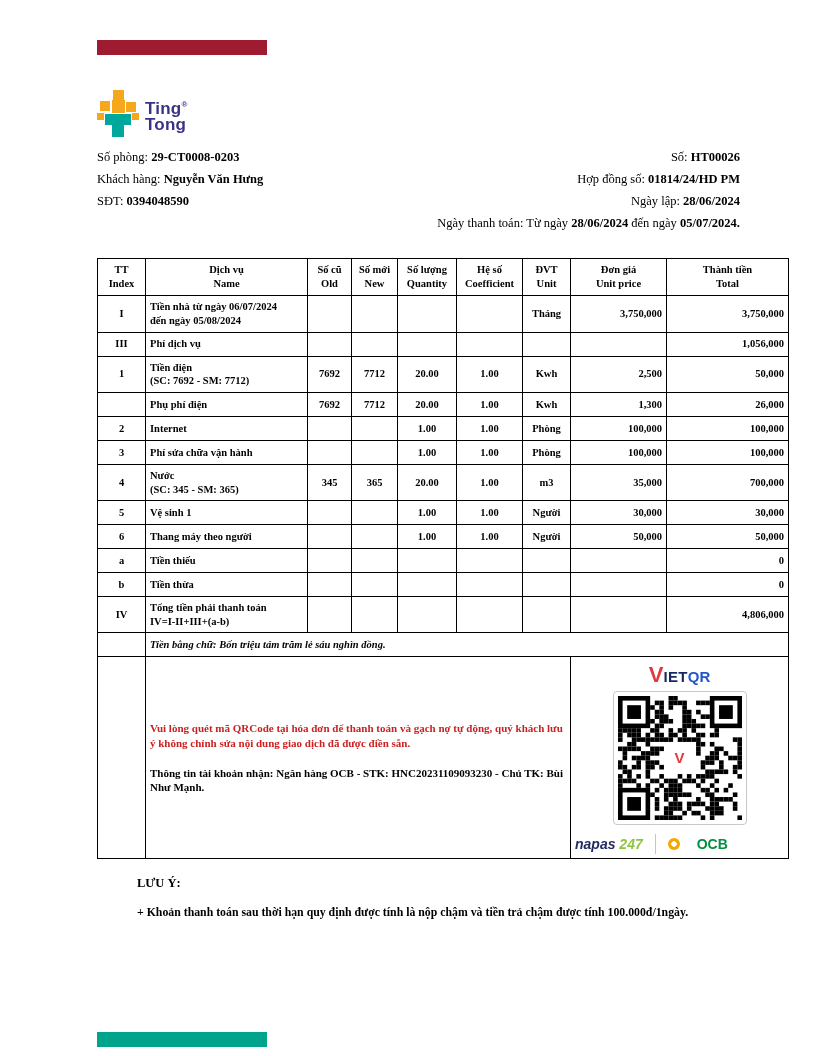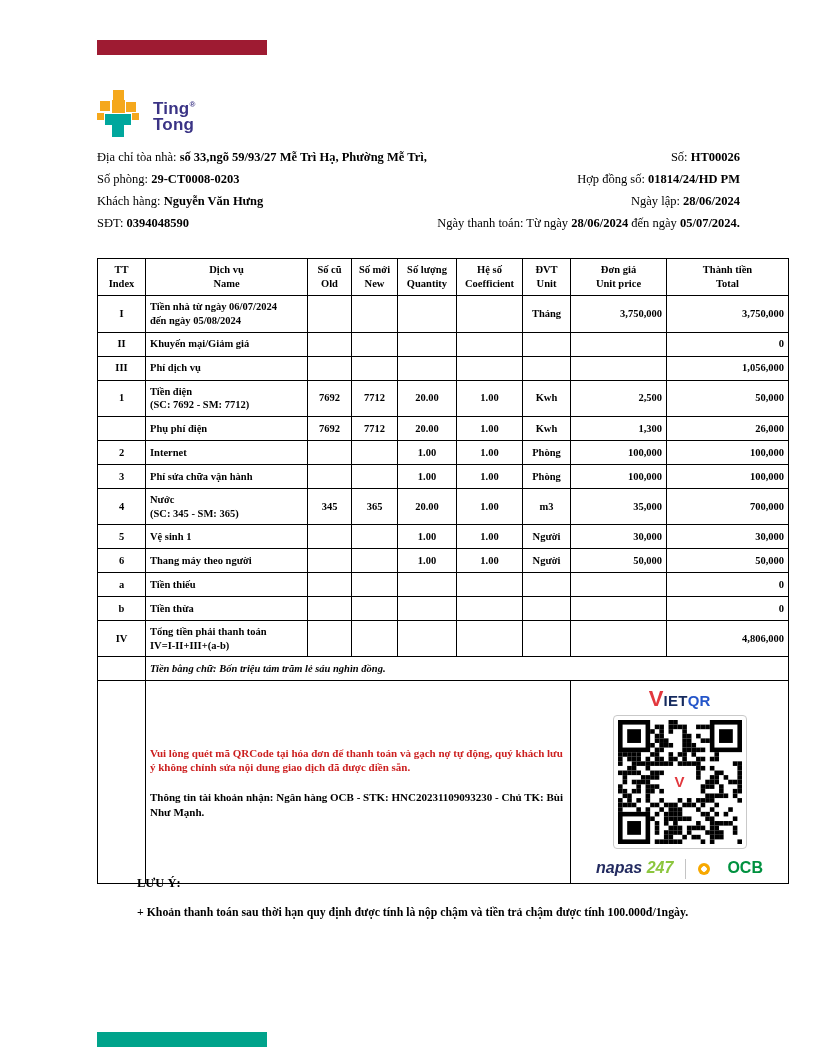--- a/index.html
+++ b/index.html
@@ -9,21 +9,21 @@
     font-family:"Liberation Serif","DejaVu Serif",serif; color:#000; overflow:hidden;
   }
   b { font-weight:bold; }
 
   .accent-bar { position:absolute; left:97px; width:170px; height:15px; }
   .accent-bar.top { top:40px; background:var(--accent-maroon,#9E1B32); }
   .accent-bar.bottom { top:1032px; background:var(--accent-teal,#00A38B); }
 
   .header-row { position:absolute; left:97px; top:90px; width:643px;
     display:flex; justify-content:space-between; align-items:flex-start; }
-  .logo { display:flex; gap:8px; align-items:flex-start;justify-content:center; }
+  .logo { display:flex; gap:0; align-items:flex-start;justify-content:center; }
   .logo-icon { position:relative; width:48px; height:48px; }
   .logo-icon i { position:absolute; display:block; }
   .sq-o { background:var(--brand-orange,#F5A81C); }
   .sq-t { background:var(--brand-teal,#00A79D); }
   .o1{left:16px;top:0;width:11px;height:11px;} .o2{left:3px;top:11px;width:10px;height:10px;}
   .o3{left:15px;top:10px;width:13px;height:13px;} .o4{left:29px;top:12px;width:10px;height:10px;}
   .o5{left:0;top:23px;width:7px;height:7px;} .o6{left:35px;top:23px;width:7px;height:7px;}
   .t1{left:8px;top:24px;width:26px;height:11px;} .t2{left:15px;top:35px;width:12px;height:12px;}
   .logo-text { font-family:"Liberation Sans","DejaVu Sans",sans-serif; font-weight:bold;
     font-size:17px; line-height:16px; color:var(--brand-purple,#3A3385); padding-top:7px; letter-spacing:.2px; }
@@ -56,22 +56,22 @@
   .vq-v { color:var(--vietqr-red,#E2383E); font-size:22px; font-weight:bold; }
   .vq-iet { color:var(--vietqr-navy,#152A5E); font-size:15px; font-weight:bold; letter-spacing:.3px; }
   .vq-qr { color:var(--vietqr-blue,#2455C9); font-size:15px; font-weight:bold; }
   .qr-box { position:relative; width:134px; height:134px; margin:2px auto 0;
     border:1px solid #c9c9c9; border-radius:4px; padding:4px; background:#fff; }
   .qr-box svg { display:block; width:124px; height:124px; }
   .qr-vbadge { position:absolute; left:50%; top:50%; transform:translate(-50%,-50%);
     width:22px; height:22px; background:#fff; border-radius:4px; color:var(--vietqr-red,#E2383E);
     font-family:"Liberation Sans","DejaVu Sans",sans-serif; font-weight:bold; font-size:15px;
     line-height:22px; text-align:center; }
-  .qr-logos { display:flex; align-items:center; justify-content:center; gap:12px; margin-top:9px;
-    font-family:"Liberation Sans","DejaVu Sans",sans-serif; font-size:16px; font-weight:bold; }
+  .qr-logos { display:flex; align-items:center; justify-content:flex-start; gap:12px; margin-top:9px;
+    font-family:"Liberation Sans","DejaVu Sans",sans-serif; font-size:14px; font-weight:bold; }
   .napas { color:var(--napas-navy,#232B60); font-style:italic; }
   .napas .num { color:var(--napas-green,#8CC63E); }
   .logo-divider { width:1px; height:20px; background:#c4c4c4; }
   .ocb { display:flex; align-items:center; gap:17px; color:var(--ocb-green,#00913F); }
   .ocb-circle { width:12px; height:12px; border-radius:50%;
     background:radial-gradient(circle at 50% 50%, #fff 0 2.5px, var(--ocb-orange,#F7A800) 3px); }
 
   .notes { position:absolute; left:97px; top:876px; width:648px;margin-left:40px; }
   .notes-heading { font-weight:bold; font-size:12.5px; }
   .notes-line { font-weight:bold; font-size:11.8px; margin-top:14px; }
@@ -97,21 +97,20 @@
       </div>
       <div class="logo-text">
         <div><span>Ting</span><span class="tm">®</span></div>
         <div>Tong</div>
       </div>
     </div>
   </div>
 
   <div class="meta">
     <div class="meta-left">
-      <div class="nowrap"><span>Địa chỉ tòa nhà: </span><b>số 33,ngõ 59/93/27 Mễ Trì Hạ, Phường Mễ Trì,</b></div>
       <div><span>Số phòng: </span><b>29-CT0008-0203</b></div>
       <div><span>Khách hàng: </span><b>Nguyễn Văn Hưng</b></div>
       <div><span>SĐT: </span><b>0394048590</b></div>
     </div>
     <div class="meta-right">
       <div><span>Số: </span><b>HT00026</b></div>
       <div><span>Hợp đồng số: </span><b>01814/24/HD PM</b></div>
       <div><span>Ngày lập: </span><b>28/06/2024</b></div>
       <div class="nowrap"><span>Ngày thanh toán: Từ ngày </span><b>28/06/2024</b><span> đến ngày </span><b>05/07/2024.</b></div>
     </div>
@@ -176,33 +175,20 @@
             <div>Tiền nhà từ ngày 06/07/2024</div>
             <div>đến ngày 05/08/2024</div>
           </td>
           <td class="c-old"></td>
           <td class="c-new"></td>
           <td class="c-qty"></td>
           <td class="c-coef"></td>
           <td class="c-unit">Tháng</td>
           <td class="c-price">3,750,000</td>
           <td class="c-total">3,750,000</td>
-        </tr>
-        <tr>
-          <td class="c-tt">II</td>
-          <td class="c-name">
-            <div>Khuyến mại/Giảm giá</div>
-          </td>
-          <td class="c-old"></td>
-          <td class="c-new"></td>
-          <td class="c-qty"></td>
-          <td class="c-coef"></td>
-          <td class="c-unit"></td>
-          <td class="c-price"></td>
-          <td class="c-total">0</td>
         </tr>
         <tr>
           <td class="c-tt">III</td>
           <td class="c-name">
             <div>Phí dịch vụ</div>
           </td>
           <td class="c-old"></td>
           <td class="c-new"></td>
           <td class="c-qty"></td>
           <td class="c-coef"></td>

